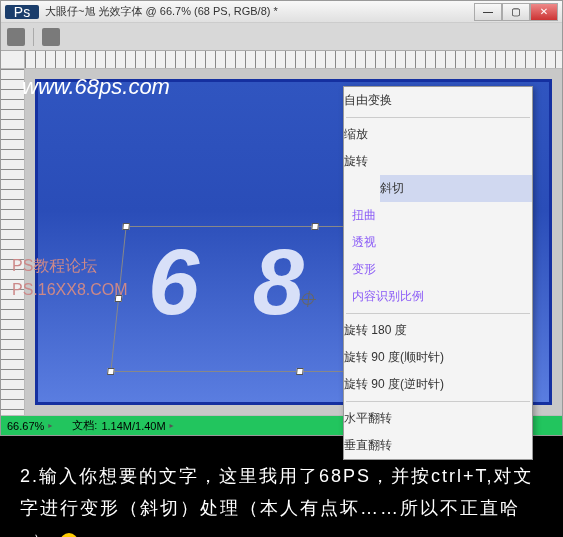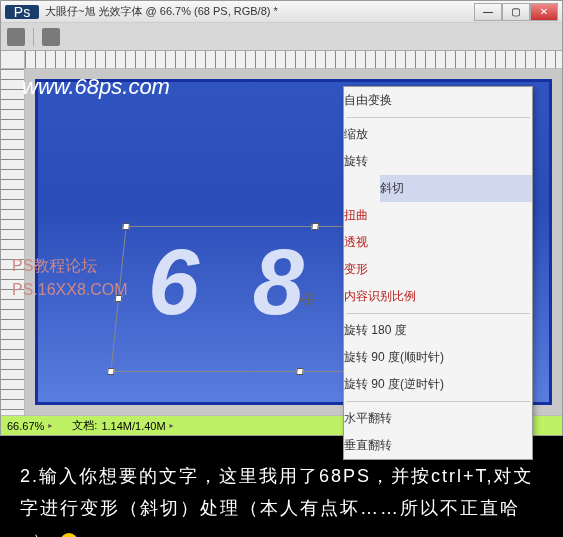--- a/index.html
+++ b/index.html
@@ -30,23 +30,23 @@
 .h-bl { left: -4px; bottom: -4px; } .h-bm { left: 50%; bottom: -4px; margin-left: -4px; } .h-br { right: -4px; bottom: -4px; }
 .center-point { position: absolute; left: 50%; top: 50%; width: 12px; height: 12px; margin: -6px 0 0 -6px; border: 1px solid #666; border-radius: 50%; }
 .center-point::before, .center-point::after { content: ""; position: absolute; background: #666; }
 .center-point::before { left: 50%; top: -3px; bottom: -3px; width: 1px; }
 .center-point::after { top: 50%; left: -3px; right: -3px; height: 1px; }
 .big-text { position: absolute; left: 110px; top: 148px; color: #d8e0f8; font-size: 92px; font-weight: bold; font-style: italic; letter-spacing: 14px; white-space: nowrap; }
 .watermark2 { position: absolute; left: 12px; top: 254px; color: #c88; font-size: 16px; line-height: 1.5; z-index: 5; }
 .context-menu { position: absolute; right: 30px; top: 86px; width: 190px; background: #f4f4f4; border: 1px solid #999; box-shadow: 2px 2px 6px rgba(0,0,0,0.3); z-index: 20; font-size: 12px; }
 .menu-item { padding: 5px 0; color: #333; cursor: pointer; }
 .menu-item:hover, .menu-item.selected { background: #d0d8f0; margin-left: 36px; }
-.menu-item.disabled { color: #b91c1c; cursor: default; }
+.menu-item.disabled { color: #8b5cf6; cursor: default; margin-left: 8px; }
 .menu-sep { height: 1px; background: #ccc; margin: 3px 2px; }
-.statusbar { height: 20px; background: #bef264; border-top: 1px solid #bbb; display: flex; align-items: center; font-size: 11px; padding: 0 6px; gap: 20px; }
+.statusbar { height: 20px; background: #22c55e; border-top: 1px solid #bbb; display: flex; align-items: center; font-size: 11px; padding: 0 6px; gap: 20px; }
 .status-field { display: flex; align-items: center; gap: 4px; }
 .tri { font-size: 8px; color: #555; }
 .caption { padding: 24px 20px 14px; color: #fff; font-size: 18px; line-height: 1.8; letter-spacing: 2px; background: #000; }
 .emoji { display: inline-block; width: 18px; height: 18px; background: #fc0; border-radius: 50%; vertical-align: middle; position: relative; }
 .emoji::before { content: ""; position: absolute; left: 4px; top: 5px; width: 3px; height: 3px; background: #850; border-radius: 50%; box-shadow: 7px 0 #850; }
 .emoji::after { content: ""; position: absolute; left: 4px; top: 10px; width: 10px; height: 5px; border: 1.5px solid #850; border-top: none; border-radius: 0 0 10px 10px; }
 </style>
 </head>
 <body>
 

